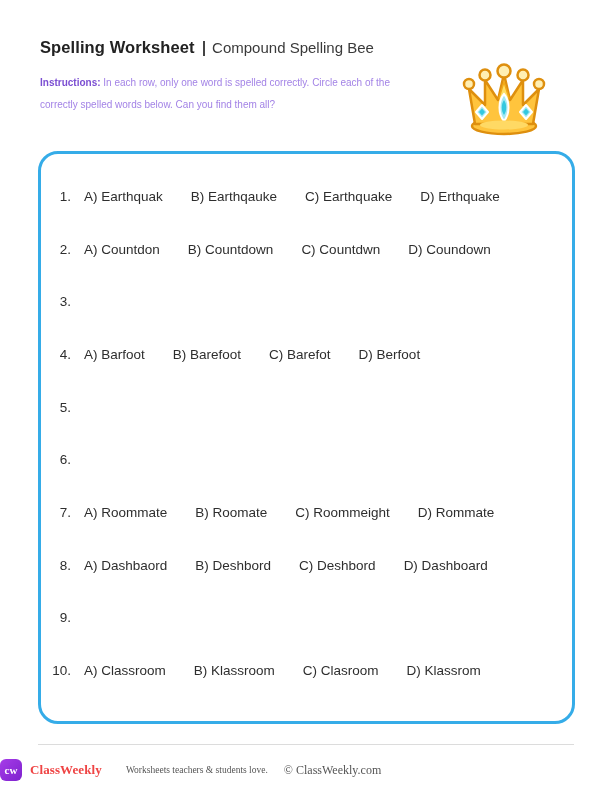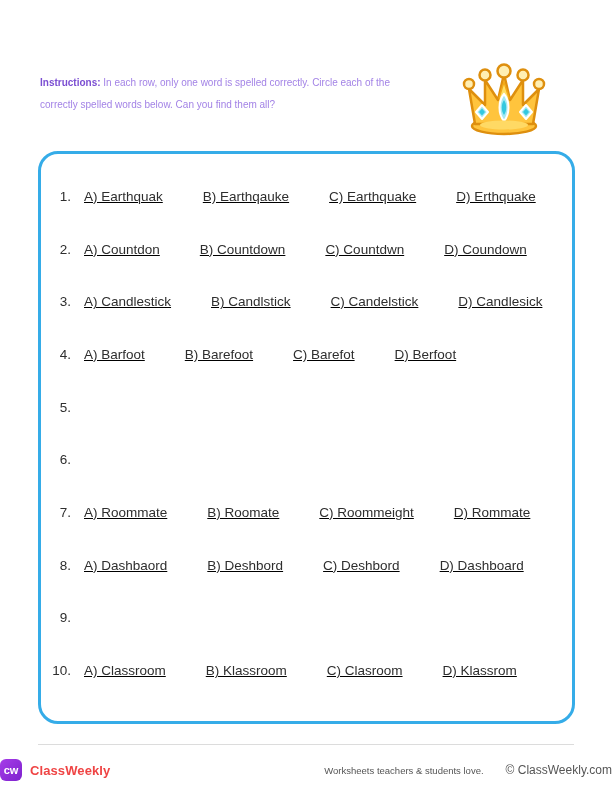--- a/index.html
+++ b/index.html
@@ -32,47 +32,50 @@
   .sheet {
     position: absolute; left: 38px; top: 151px; width: 537px; height: 573px;
     border: 3px solid #35ace8; border-radius: 20px; background: #ffffff;
   }
   .rows { padding-top: 16px; }
   .row { height: 52.7px; display: flex; align-items: center; }
   .row .num {
     flex: 0 0 30px; text-align: right; margin-right: 13px;
     font-size: 13.5px; color: #2e2e2e;
   }
-  .row .opts { display: flex; gap: 40px; text-decoration: underline; }
+  .row .opts { display: flex; gap: 28px; }
   .row .opt { font-size: 13.5px; color: #2e2e2e; white-space: nowrap; }
 
   
   .footer-divider { position: absolute; left: 38px; right: 38px; top: 744px; height: 1px; background: #dcdcdc; }
   .footer {
     position: absolute; left: 0; right: 0; top: 755px; height: 30px;
-    display: flex; align-items: center; justify-content: space-between; gap: 24px;
+    display: flex; align-items: center; justify-content: flex-start; gap: 24px; font-family: Liberation Serif, serif;
   }
   .brandwrap { display: flex; align-items: center; gap: 8px; }
   .cw-badge {
     width: 22px; height: 22px; border-radius: 6px;
     background: linear-gradient(135deg, #a63ce8, #7e22ce);
     color: #ffffff; font-size: 11px; font-weight: 700;
     display: flex; align-items: center; justify-content: center;
     text-transform: lowercase;
   }
   .brand-name { font-size: 13px; font-weight: 700; color: #ef4444; letter-spacing: 0.1px; }
-  .tagline-wrap { display: flex; align-items: center; gap: 22px; }
+  .tagline-wrap { display: flex; align-items: center; gap: 16px; }
   .tagline { font-size: 9.5px; color: #555555; }
   .copyright { font-size: 12px; color: #555555; }
 </style>
 </head>
 <body>
 
 <div class="page">
 
+  <div class="header">
+    <span class="title">Spelling Worksheet</span><span class="sep">|</span><span class="subtitle">Compound Spelling Bee</span>
+  </div>
 
   <div class="instructions">
     <span class="ilabel">Instructions:</span><span> In each row, only one word is spelled correctly. Circle each of the correctly spelled words below. Can you find them all?</span>
   </div>
 
   <svg class="crown" viewBox="0 0 92 76" xmlns="http://www.w3.org/2000/svg">
 
     <ellipse cx="46" cy="64" rx="32" ry="8" fill="#ffc43d" stroke="#de8f0e" stroke-width="2.5"></ellipse>
 
     <path d="M 17,62 L 11,27 L 27,43 L 27,18 L 40,38 L 46,12 L 52,38 L 65,18 L 65,43 L 81,27 L 75,62 Z" fill="#ffc43d" stroke="#de8f0e" stroke-width="2.5" stroke-linejoin="round"></path>
@@ -113,26 +116,20 @@
     <span class="opts">
             <span class="opt">A) Countdon</span>
             <span class="opt">B) Countdown</span>
             <span class="opt">C) Countdwn</span>
             <span class="opt">D) Coundown</span>
           </span>
   </div>
 
   <div class="row">
     <span class="num">3.</span>
-    <span class="opts">
-            <span class="opt">A) Candlestick</span>
-            <span class="opt">B) Candlstick</span>
-            <span class="opt">C) Candelstick</span>
-            <span class="opt">D) Candlesick</span>
-          </span>
   </div>
 
   <div class="row">
     <span class="num">4.</span>
     <span class="opts">
             <span class="opt">A) Barfoot</span>
             <span class="opt">B) Barefoot</span>
             <span class="opt">C) Barefot</span>
             <span class="opt">D) Berfoot</span>
           </span>

